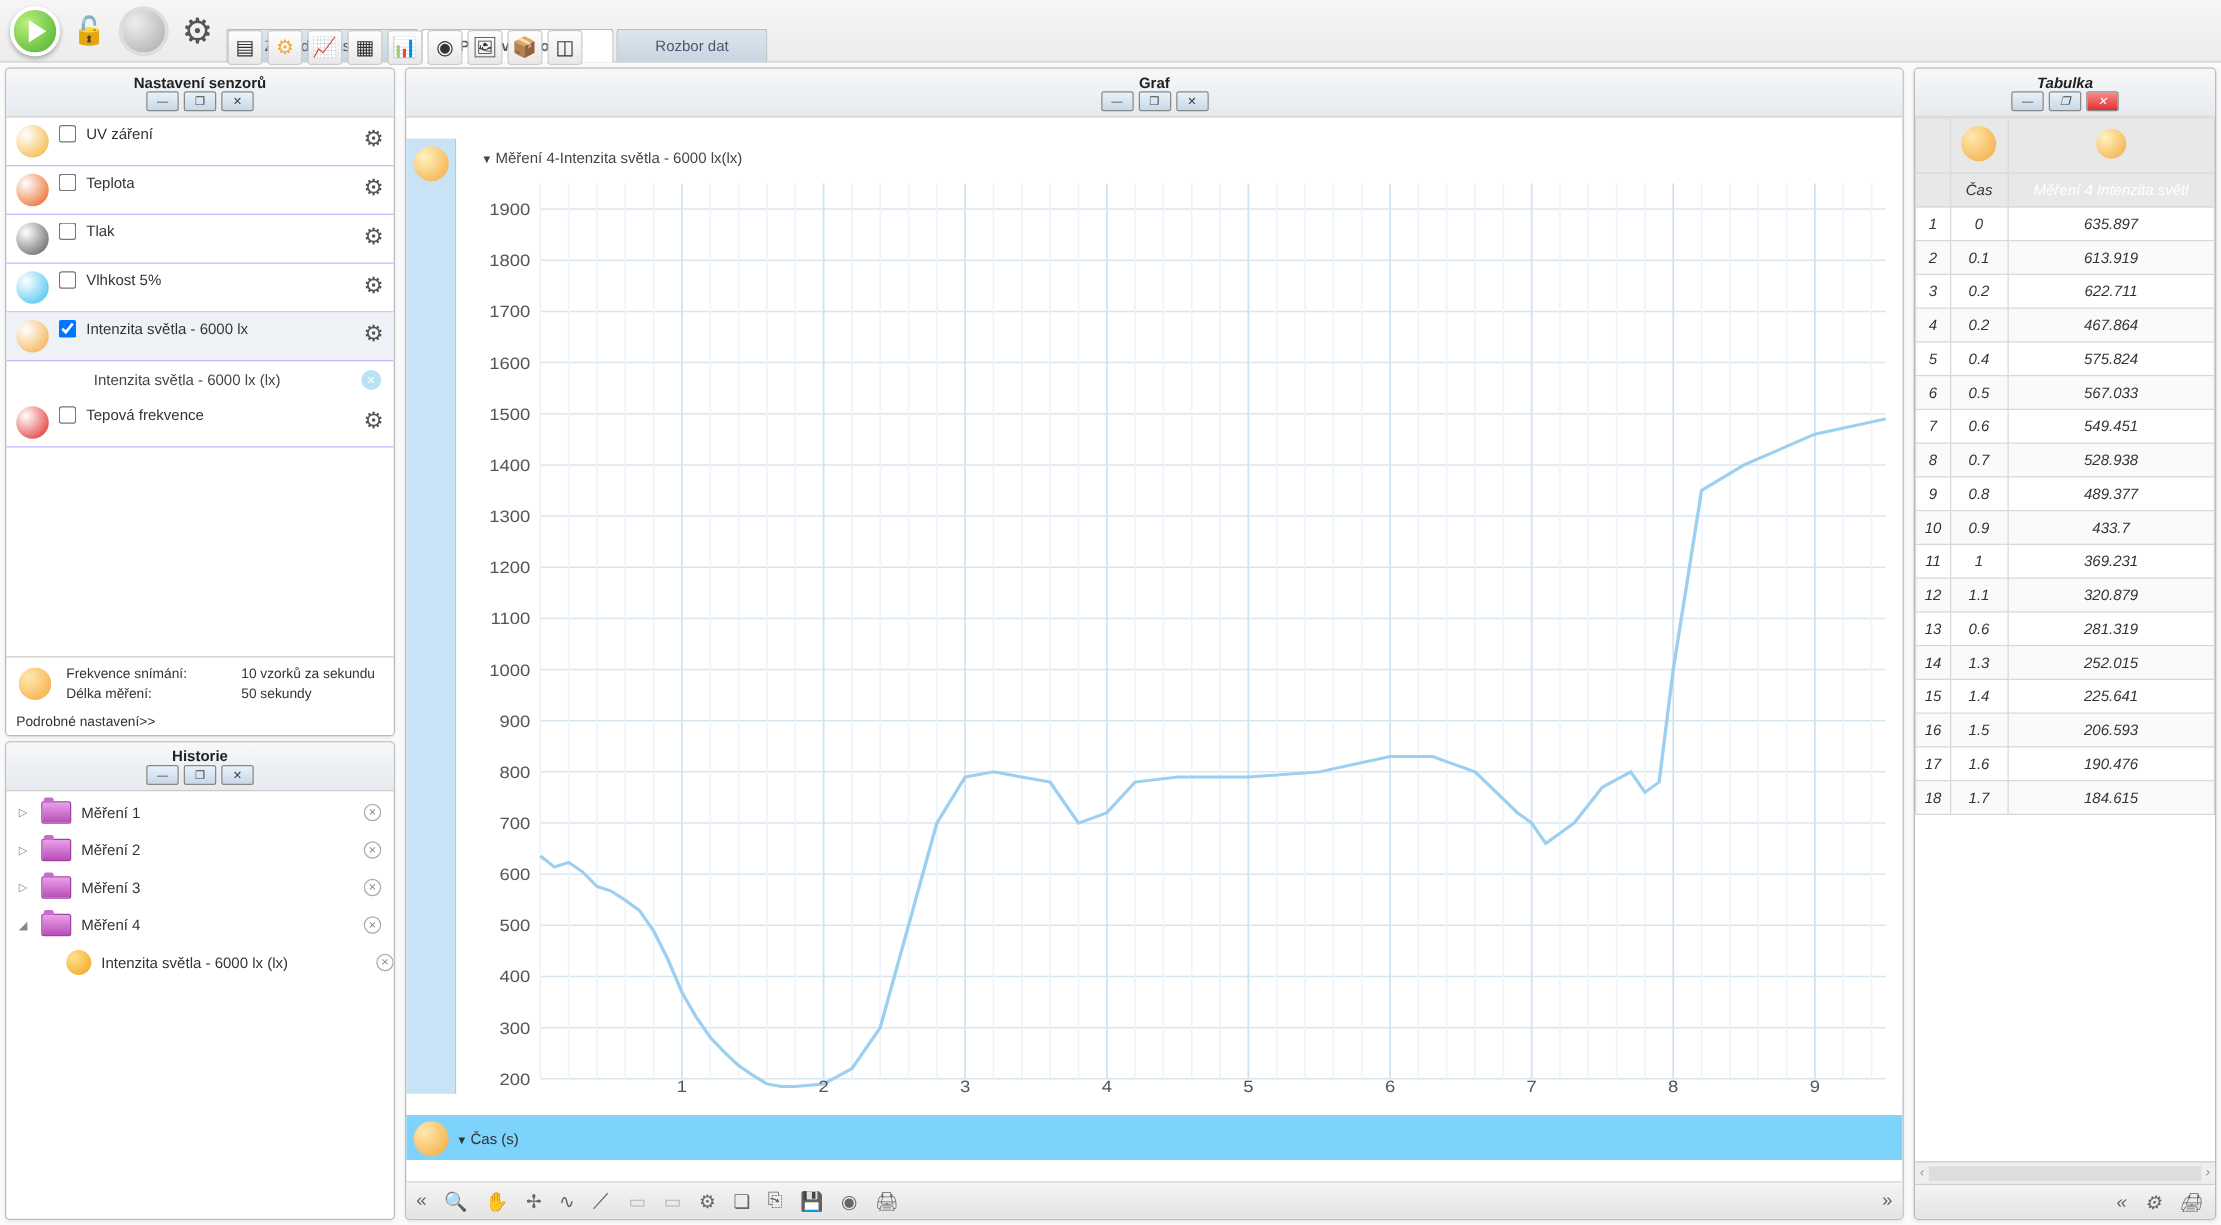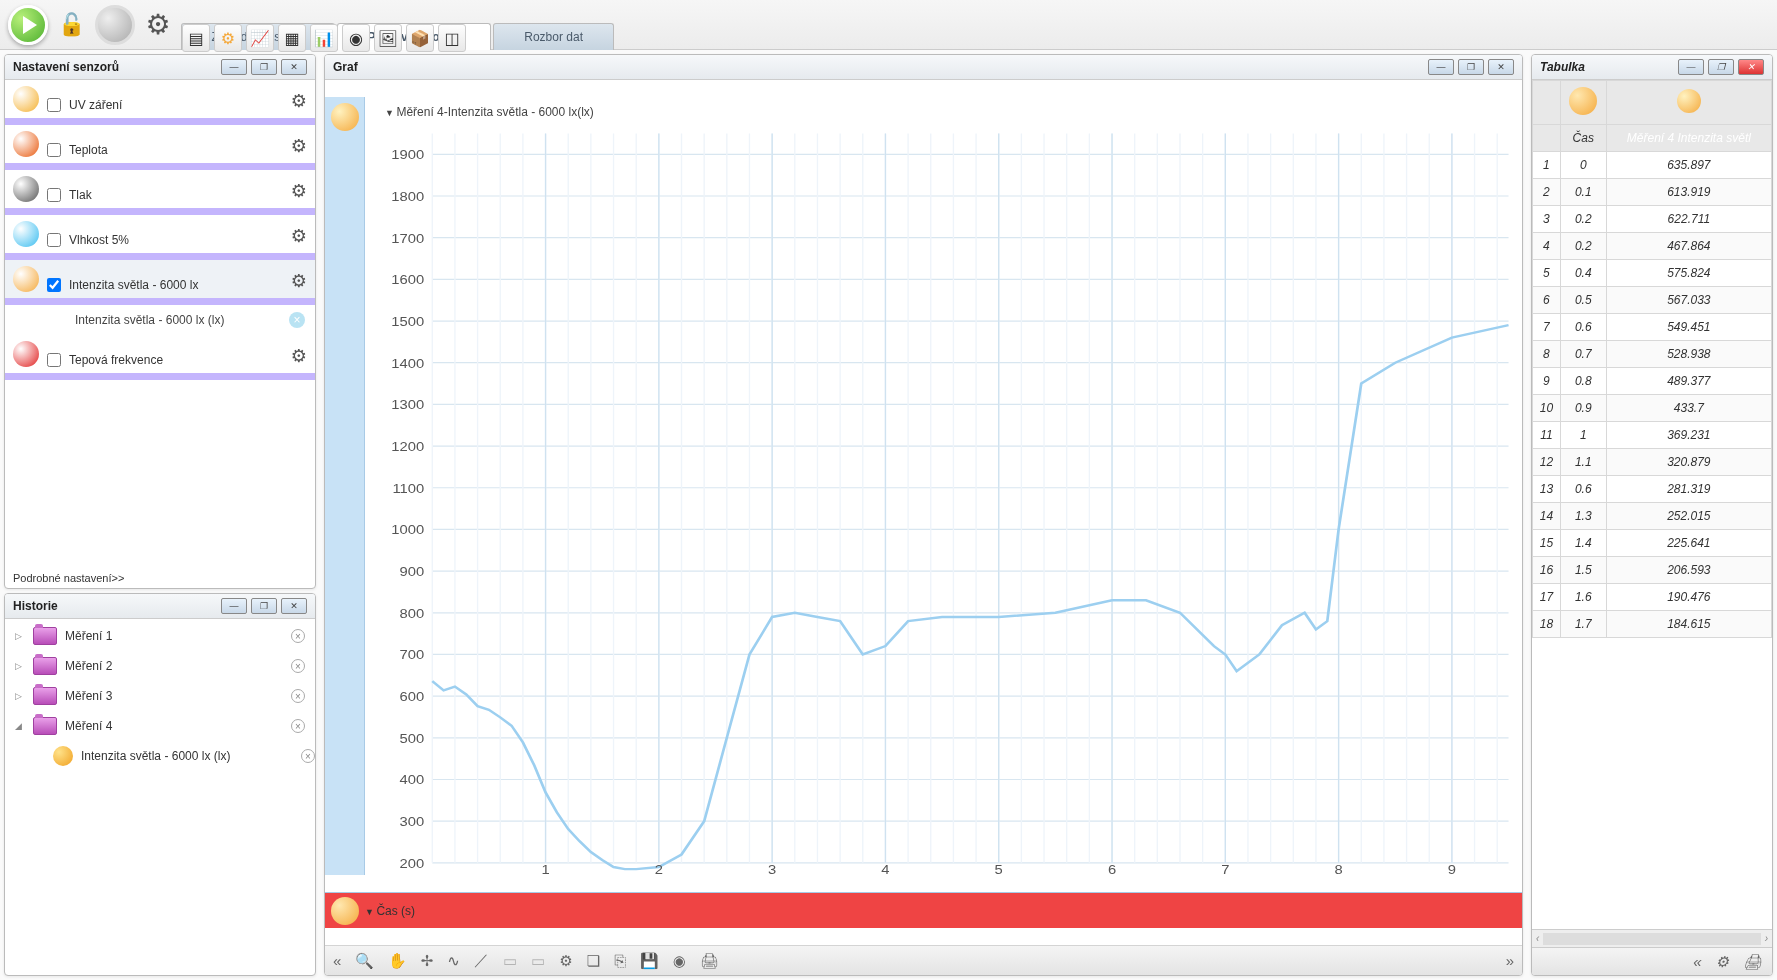--- a/index.html
+++ b/index.html
@@ -18,29 +18,29 @@
 .mini-toolbar { display:flex; align-items:center; gap:4px; margin-left:6px; }
 .mini-btn { width:28px; height:28px; border:1px solid #ccc; background:linear-gradient(#fefefe,#e8e8e8); border-radius:3px; display:flex; align-items:center; justify-content:center; font-size:16px; }
 
 
 .main { display:flex; height: calc(980px - 50px); }
 .left-col { width: 320px; display:flex; flex-direction:column; padding:4px; gap:4px; }
 .mid-col { flex:1; display:flex; flex-direction:column; padding:4px; min-width:0; }
 .right-col { width: 250px; display:flex; flex-direction:column; padding:4px;font-style:italic; }
 
 .panel { border: 1px solid #bbb; border-radius: 4px; background:#fff; display:flex; flex-direction:column; box-shadow: 0 1px 3px rgba(0,0,0,.08); overflow:hidden; }
-.panel-hd { display:flex; align-items:center; justify-content:space-between; padding:4px 8px; background: linear-gradient(#f6f8fa,#e6eaee); border-bottom:1px solid #ccc; }
+.panel-hd { display:flex; align-items:center; justify-content:space-between; padding:4px 8px; background: linear-gradient(#f6f8fa,#e6eaee); border-bottom:1px solid #ccc;flex-direction:column; }
 .panel-title { font-weight: bold; color:#222; }
 .win-btns { display:flex; gap:4px; }
 .win-btn { width:26px; height:16px; border:1px solid #888; background:linear-gradient(#e8f2fb,#c8d8e8); border-radius:2px; display:flex; align-items:center; justify-content:center; font-size:9px; color:#444; line-height:1; }
 .win-btn.close { background: linear-gradient(#f88,#d33); color:#fff; }
 
 
 .sensor-list { flex:1; overflow:auto; }
-.sensor { display:flex; align-items:flex-end; padding:6px 8px; border-bottom:7px solid #c4b5fd; gap:8px; }
+.sensor { display:flex; align-items:flex-start; padding:6px 8px; border-bottom:1px solid #c4b5fd; gap:8px; }
 .sensor.sel { background:#eef2f6; }
 .sensor-ico { width:26px; height:26px; border-radius:50%; display:flex; align-items:center; justify-content:center; font-size:16px; }
 .sensor-chk { width:14px; height:14px; }
 .sensor-label { flex:1; font-size:12px; }
 .sensor-gear { font-size:18px; color:#555; }
 .sensor-sub { padding-left: 70px; display:flex; align-items:center; height:30px; font-size:12px; color:#444; }
 .sensor-sub .del { margin-left:auto; margin-right:10px; width:16px; height:16px; border-radius:50%; background:#b9e3f3; color:#fff; display:flex; align-items:center; justify-content:center; font-size:12px; }
 
 .sensor-foot { border-top:1px solid #ccc; padding:6px 8px; display:flex; gap:10px; align-items:center; }
 .sensor-foot .clock { width:30px; height:30px; border-radius:50%; background:radial-gradient(circle at 30% 30%,#ffe8b0,#f4a83a); border:2px solid #fff; }
@@ -63,21 +63,21 @@
 
 .graph-panel { flex:1; min-height:0;gap:17px; }
 .graph-body { flex:1; display:flex; min-height:0; position:relative; }
 .graph-sidebar { width:40px; background:#c8e2f6; border-right:1px solid #a8cae6; display:flex; flex-direction:column; align-items:center; padding-top:6px; }
 .graph-sidebar .bulb2 { width:28px; height:28px; border-radius:50%; background:radial-gradient(circle at 30% 30%,#fff2c0,#f4a83a); }
 .chart-area { flex:1; position:relative; background:#fff; }
 .chart-title { position:absolute; top:8px; left:20px; font-size:12px; color:#444; }
 .chart-title::before { content:'▼ '; font-size:9px; }
 svg.chart { width:100%; height:100%; }
 
-.axis-x-row { height:36px; background:#ef4444; display:flex; align-items:center; border-top:1px solid #a8cae6; }
+.axis-x-row { height:36px; background:#7dd3fc; display:flex; align-items:center; border-top:1px solid #a8cae6; }
 .axis-x-row .clock { width:28px; height:28px; border-radius:50%; background:radial-gradient(circle at 30% 30%,#ffe8b0,#f4a83a); margin:0 6px; }
 .axis-x-label::before { content:'▼ '; font-size:9px; }
 
 .graph-foot-tools { height:30px; border-top:1px solid #d4d4d4; background:linear-gradient(#f4f4f4,#e4e4e4); display:flex; align-items:center; padding:0 8px; gap:14px; color:#666; }
 .graph-foot-tools span { font-size:15px; }
 .graph-foot-tools .spacer { flex:1; }
 
 
 .table-panel { flex:1; min-height:0; }
 .table-wrap { flex:1; overflow:auto; }
@@ -168,20 +168,33 @@
             <span>Intenzita světla - 6000 lx (lx)</span>
             <span class="del">×</span>
           </div>
           <div class="sensor">
             <div class="sensor-ico" style="background:radial-gradient(circle at 30% 30%,#fff,#e02020)"></div>
             <input type="checkbox" class="sensor-chk" style="">
             <span class="sensor-label">Tepová frekvence</span>
             <span class="sensor-gear">⚙</span>
           </div>
         </div>
+      <div class="sensor-foot">
+        <div class="clock"></div>
+        <div class="foot-rows">
+          <div class="foot-row">
+              <span>Frekvence snímání:</span>
+              <span>10 vzorků za sekundu</span>
+            </div>
+          <div class="foot-row">
+              <span>Délka měření:</span>
+              <span>50 sekundy</span>
+            </div>
+        </div>
+      </div>
       <div class="detail-link">Podrobné nastavení&gt;&gt;</div>
     </div>
 
     <div class="panel" style="flex:1">
       <div class="panel-hd">
         <span class="panel-title">Historie</span>
         <div class="win-btns">
           <div class="win-btn">—</div>
           <div class="win-btn">❐</div>
           <div class="win-btn">✕</div>

